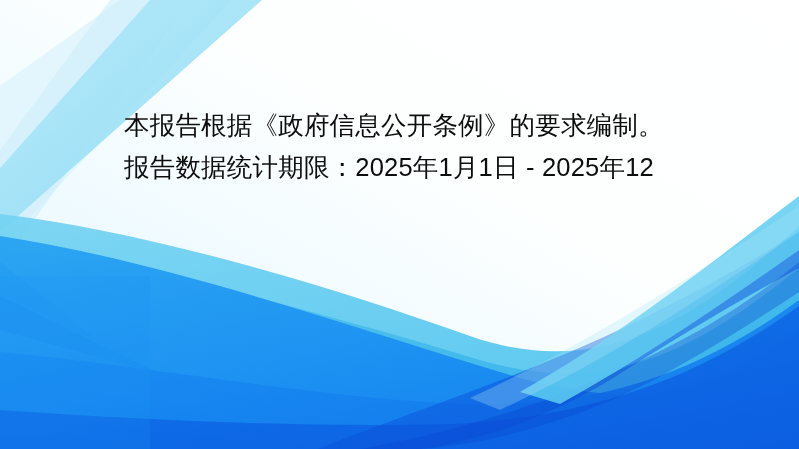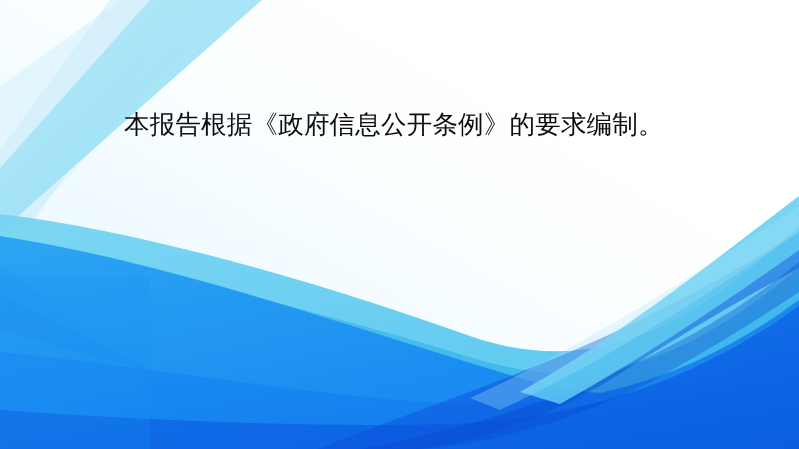--- a/index.html
+++ b/index.html
@@ -5,21 +5,21 @@
   html, body {
     margin: 0;
     padding: 0;
     background: #ffffff;
   }
   #slide {
     position: relative;
     width: 799px;
     height: 449px;
     overflow: hidden;
-    font-family: Liberation Serif, serif;
+    font-family: Liberation Sans, sans-serif;
     background: #ffffff;
   }
   #slide-bg {
     position: absolute;
     inset: 0;
     width: 799px;
     height: 449px;
     display: block;
   }
   #text-block {
@@ -117,15 +117,16 @@
              C620,336 712,262 799,196 Z" fill="#5fcdf1" opacity="0.85"></path>
 
     <path d="M799,232 C700,300 600,364 500,410 L470,398
              C580,348 690,278 799,206 Z" fill="#a8e4f7" opacity="0.3"></path>
 
     <path d="M0,276 L150,276 L150,449 L0,449 Z" fill="#1b93f2" opacity="0.22"></path>
   </svg>
 
   <div id="text-block">
     <div class="slide-line indent-1">本报告根据《政府信息公开条例》的要求编制。</div>
+    <div class="slide-line indent-1">报告数据统计期限：2025年1月1日 - 2025年12</div>
   </div>
 
 </div>
 
 </body></html>

